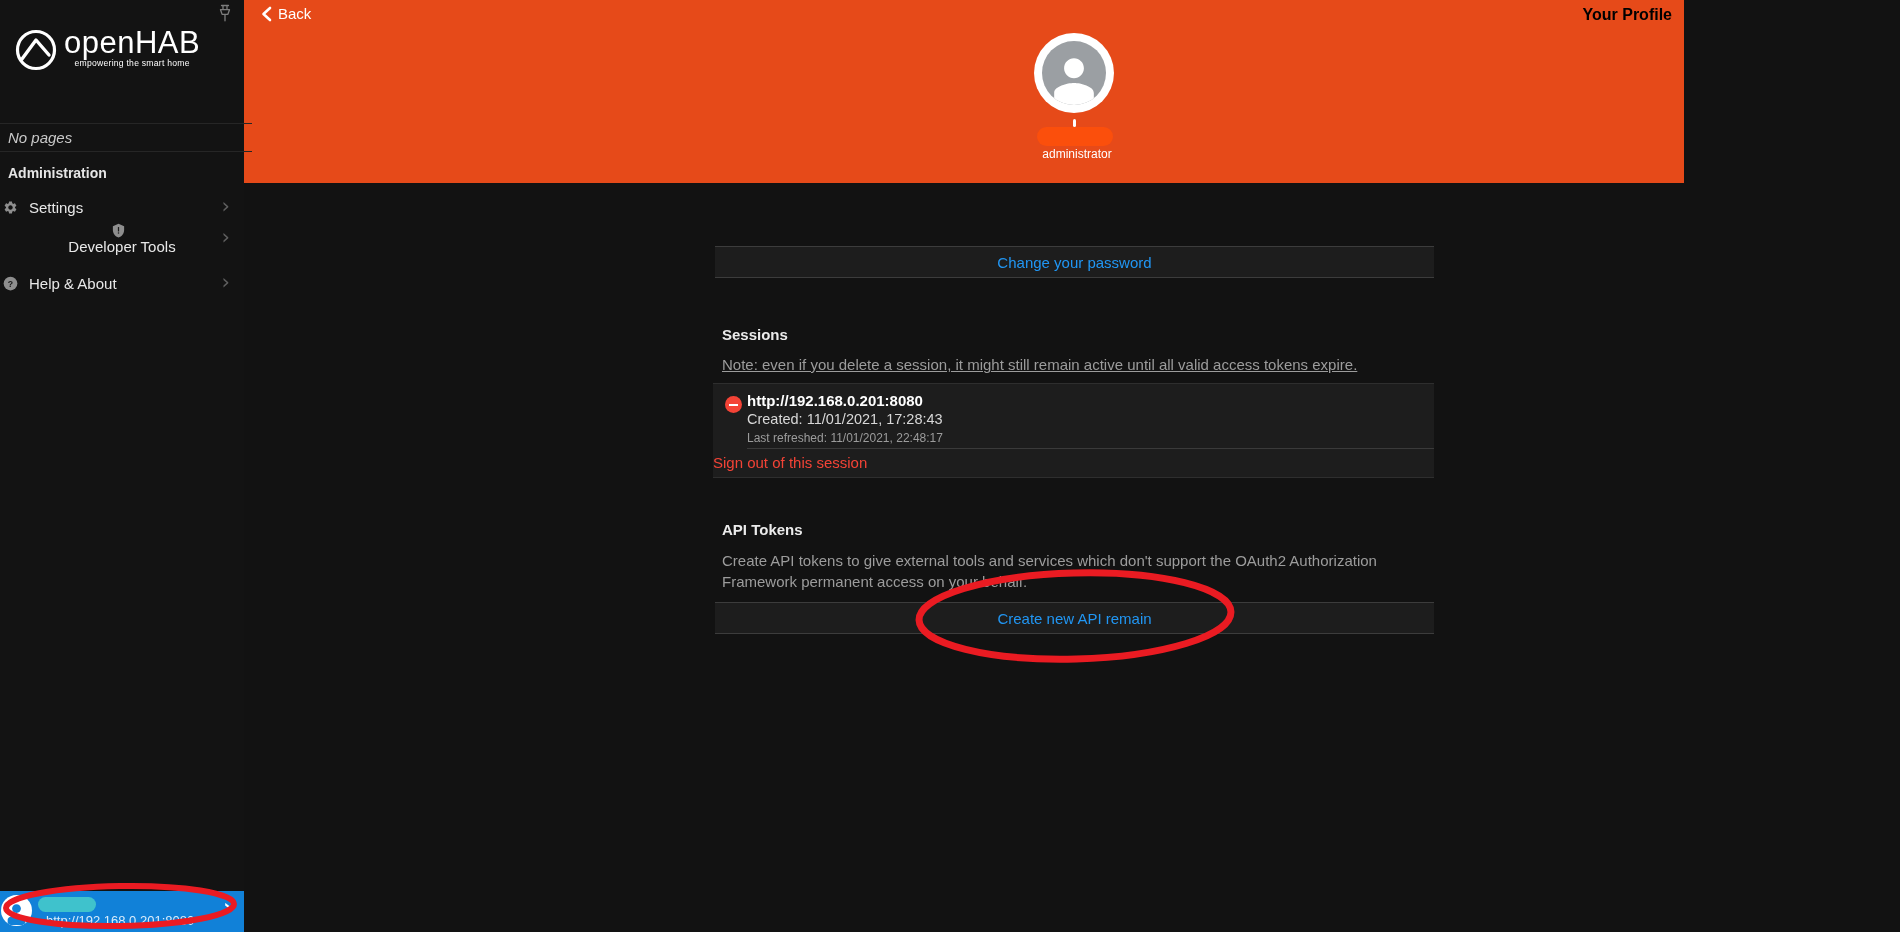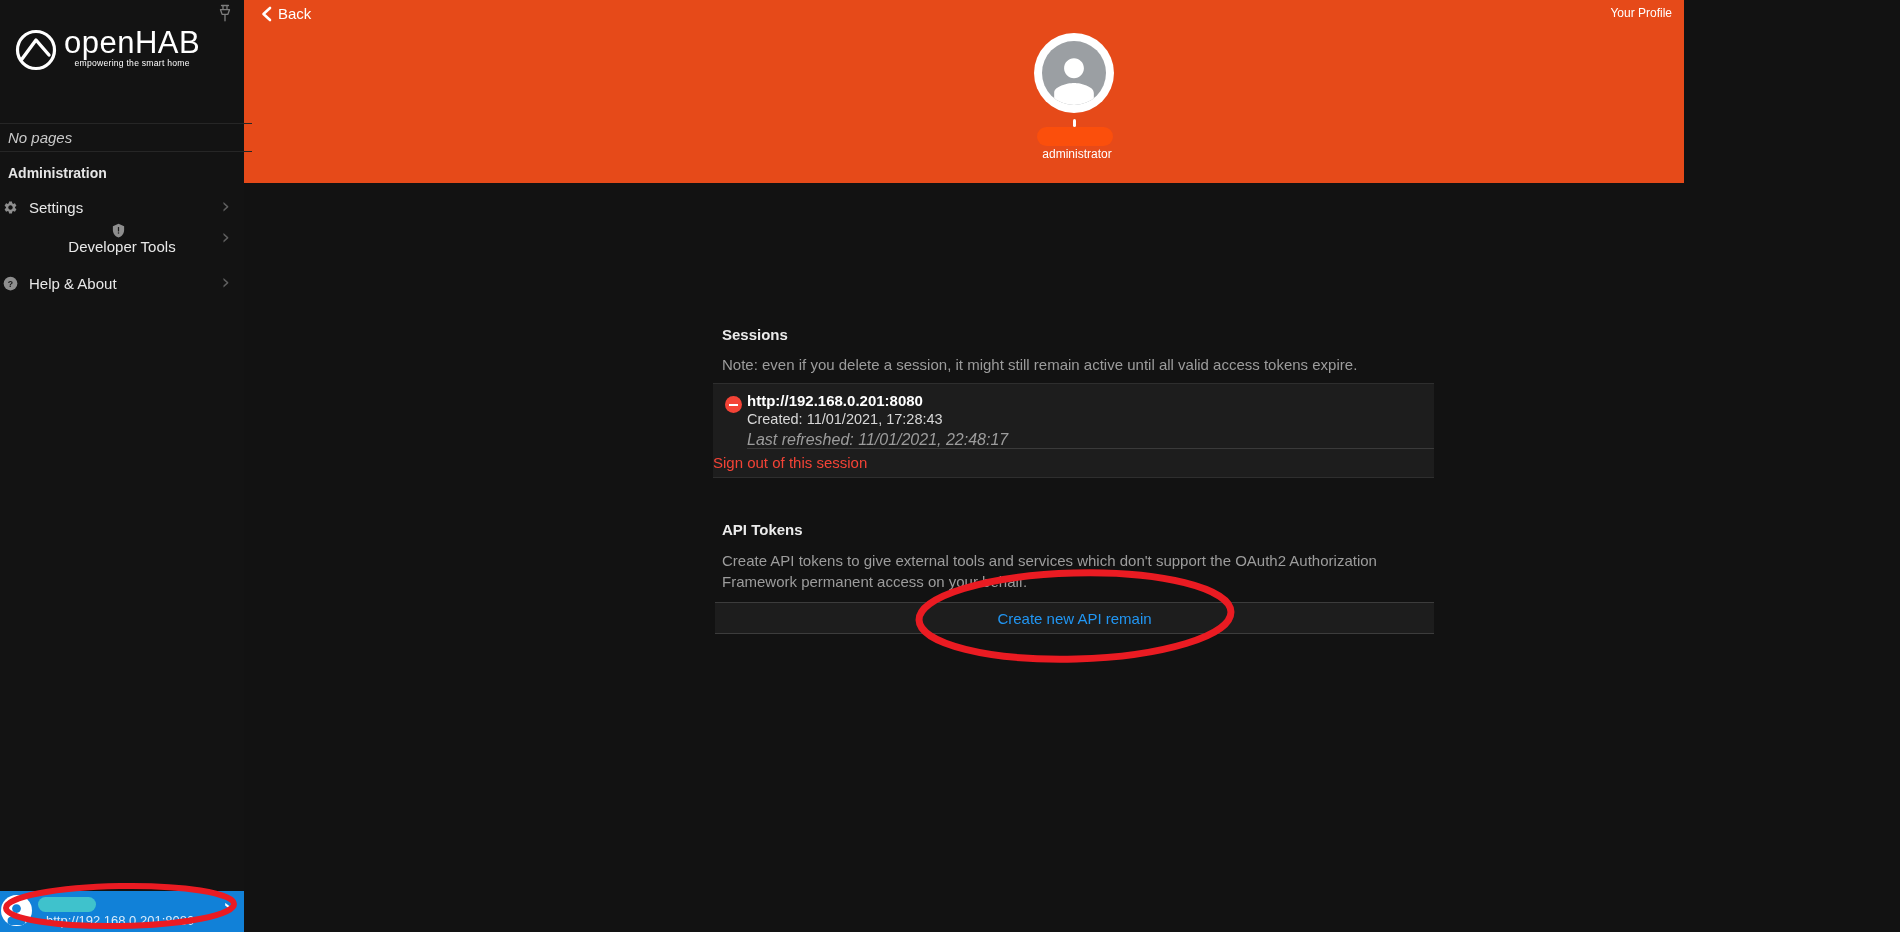--- a/index.html
+++ b/index.html
@@ -28,49 +28,49 @@
   .fu-avatar { position:absolute; left:1px; top:4px; width:31px; height:31px; border-radius:50%; background:#fff; overflow:hidden; }
   .fu-avatar svg { position:absolute; left:3px; top:5px; }
   .fu-pill { position:absolute; left:38px; top:6px; width:58px; height:15px; border-radius:8px; background:#3fc2cc; }
   .fu-url { position:absolute; left:46px; top:22px; font-size:13px; color:#d9ecfb; }
   .fu-chev { position:absolute; right:12px; top:4px; color:#fff; font-size:21px; font-weight:bold; }
 
   
   .header { position:absolute; left:244px; top:0; width:1440px; height:183px; background:#e64a19; z-index:1; }
   .back-btn { position:absolute; left:17px; top:5px; display:flex; align-items:center; color:#fff; font-size:15px; cursor:pointer; }
   .back-btn svg { margin-right:6px; }
-  .header-title { position:absolute; right:12px; top:6px; color:#ffffff; font-size:12px; font-weight:normal; }
+  .header-title { position:absolute; right:12px; top:6px; color:#000000; font-size:16px; font-weight:bold; }
   .big-avatar { position:absolute; left:790px; top:33px; width:80px; height:80px; border-radius:50%; background:#fff; }
   .big-avatar-inner { position:absolute; left:8px; top:8px; width:64px; height:64px; border-radius:50%; background:#9b9fa3; overflow:hidden; }
   .big-avatar-inner svg { position:absolute; left:4px; top:8px; }
   .redact-tick { position:absolute; left:829px; top:119px; width:3px; height:8px; background:#fff; border-radius:2px; }
   .user-pill { position:absolute; left:793px; top:127px; width:76px; height:19px; border-radius:10px; background:#fb4f0c; }
   .user-name { position:absolute; left:740px; top:147px; width:186px; text-align:center; color:#fff; font-size:12px; }
 
   
   .link-bar { position:absolute; width:719px; height:32px; background:#1d1d1d;
               border-top:1px solid #3c3c3c; border-bottom:1px solid #3c3c3c;
               display:flex; align-items:center; justify-content:center; }
   .bar-change-pw { left:715px; top:246px; }
   .bar-create-token { left:715px; top:602px; }
   .blue-link { color:#2196f3; font-size:15px; cursor:pointer; }
   .section-title { position:absolute; left:722px; color:#ebebeb; font-size:15px; font-weight:bold; }
   .muted { position:absolute; left:722px; color:#9c9c9c; font-size:15px; }
   .sessions-title { top:326px; }
-  .sessions-note { top:356px; }
+  .sessions-note { top:356px;text-decoration:underline; }
   .api-title { top:521px; }
   .api-desc { top:550px; width:724px; line-height:21px; }
 
   .session-box { position:absolute; left:713px; top:383px; width:721px; height:95px; background:#1d1d1d;
                  border-top:1px solid #2e2e2e; border-bottom:1px solid #2e2e2e; }
   .minus-ico { position:absolute; left:12px; top:12px; width:17px; height:17px; border-radius:50%; background:#f44336; cursor:pointer; }
   .minus-ico::after { content:""; position:absolute; left:4px; top:7.5px; width:9px; height:2px; background:#fff; }
   .sess-url { position:absolute; left:34px; top:8px; color:#fff; font-size:15px; font-weight:bold; }
   .sess-created { position:absolute; left:34px; top:27px; color:#d8d8d8; font-size:14.5px; }
-  .sess-refreshed { position:absolute; left:34px; top:47px; color:#9c9c9c; font-size:16px;font-style:italic; }
+  .sess-refreshed { position:absolute; left:34px; top:47px; color:#9c9c9c; font-size:12px; }
   .sess-divider { position:absolute; left:34px; right:0; top:64px; height:1px; background:#3a3a3a; }
   .signout-row { position:absolute; left:0; right:0; top:63px; height:30px; display:flex; align-items:center; justify-content:flex-start; }
   .red-link { color:#f44336; font-size:15px; cursor:pointer; }
 
   
   .annot { position:absolute; pointer-events:none; z-index:5; }
   .annot-token { left:905px; top:568px; }
   .annot-server { left:0px; top:880px; }
 
   .chevmark { font-family:"DejaVu Sans", sans-serif; }
@@ -150,20 +150,23 @@
         <svg width="56" height="56" viewBox="0 0 24 24">
           <path fill="#fff" d="M12 12.5c2.35 0 4.25-1.9 4.25-4.25S14.35 4 12 4 7.75 5.9 7.75 8.25 9.65 12.5 12 12.5zm0 2.1c-2.84 0-8.5 1.43-8.5 4.25V24h17v-5.15c0-2.82-5.66-4.25-8.5-4.25z"></path>
         </svg>
       </div>
     </div>
     <div class="redact-tick"></div>
     <div class="user-pill"></div>
     <div class="user-name">administrator</div>
   </div>
 
+  <div class="link-bar bar-change-pw">
+    <span class="blue-link">Change your password</span>
+  </div>
 
   <div class="section-title sessions-title">Sessions</div>
   <div class="muted sessions-note">Note: even if you delete a session, it might still remain active until all valid access tokens expire.</div>
 
   <div class="session-box">
     <div class="minus-ico"></div>
     <div class="sess-url">http://192.168.0.201:8080</div>
     <div class="sess-created">Created: 11/01/2021, 17:28:43</div>
     <div class="sess-refreshed">Last refreshed: 11/01/2021, 22:48:17</div>
     <div class="sess-divider"></div>

